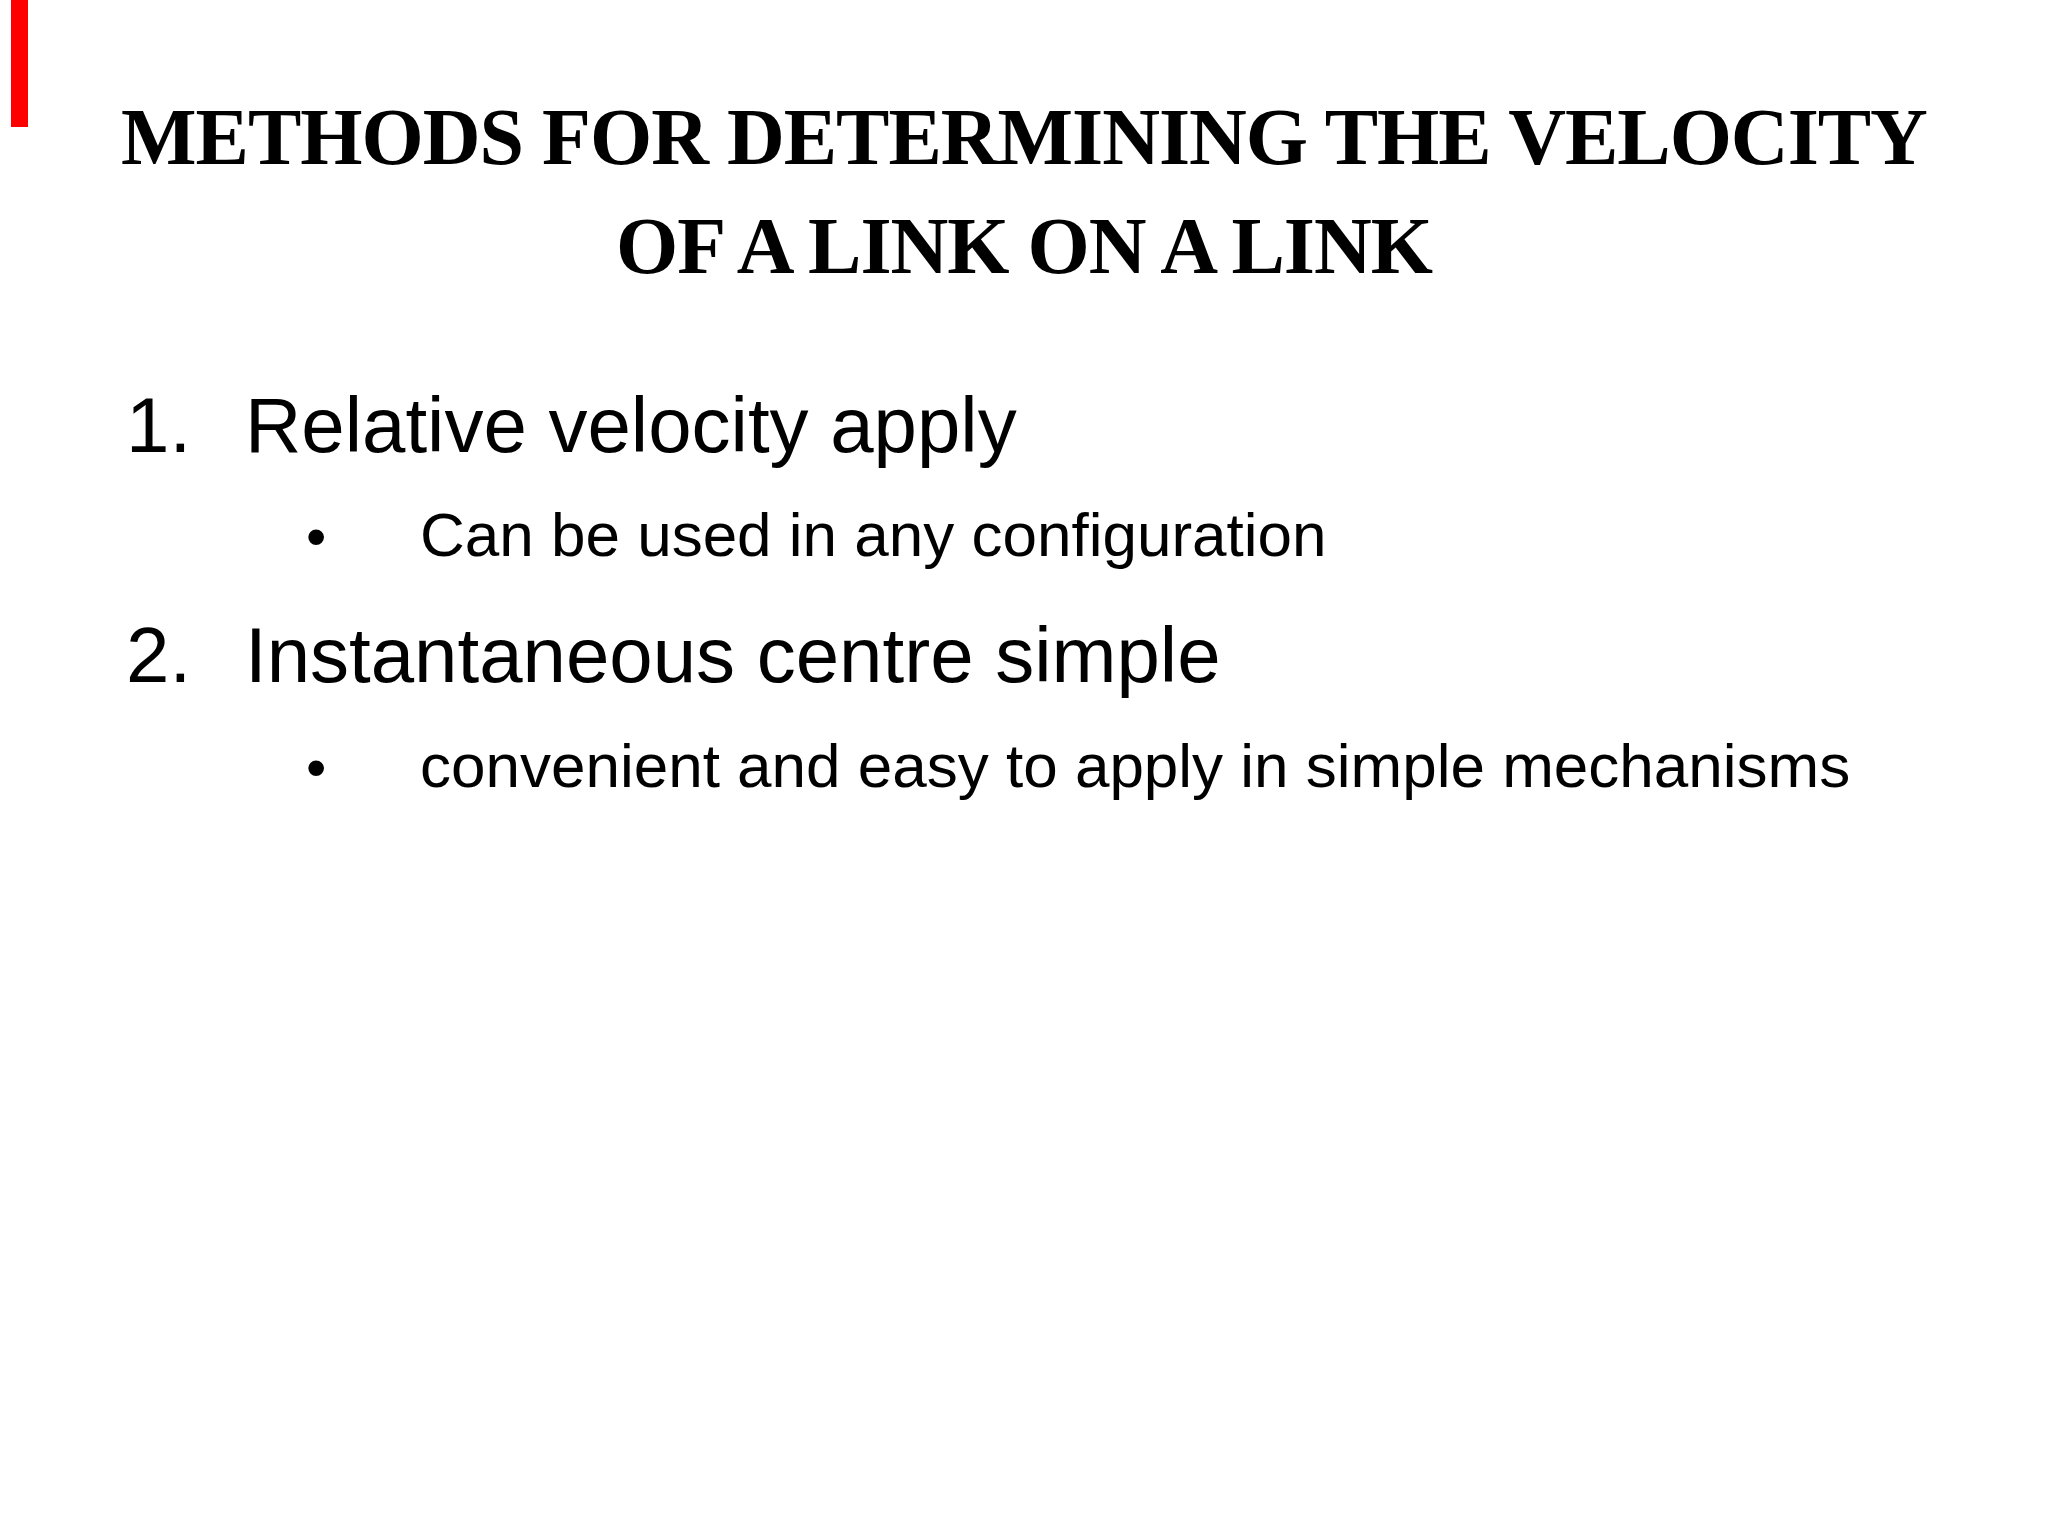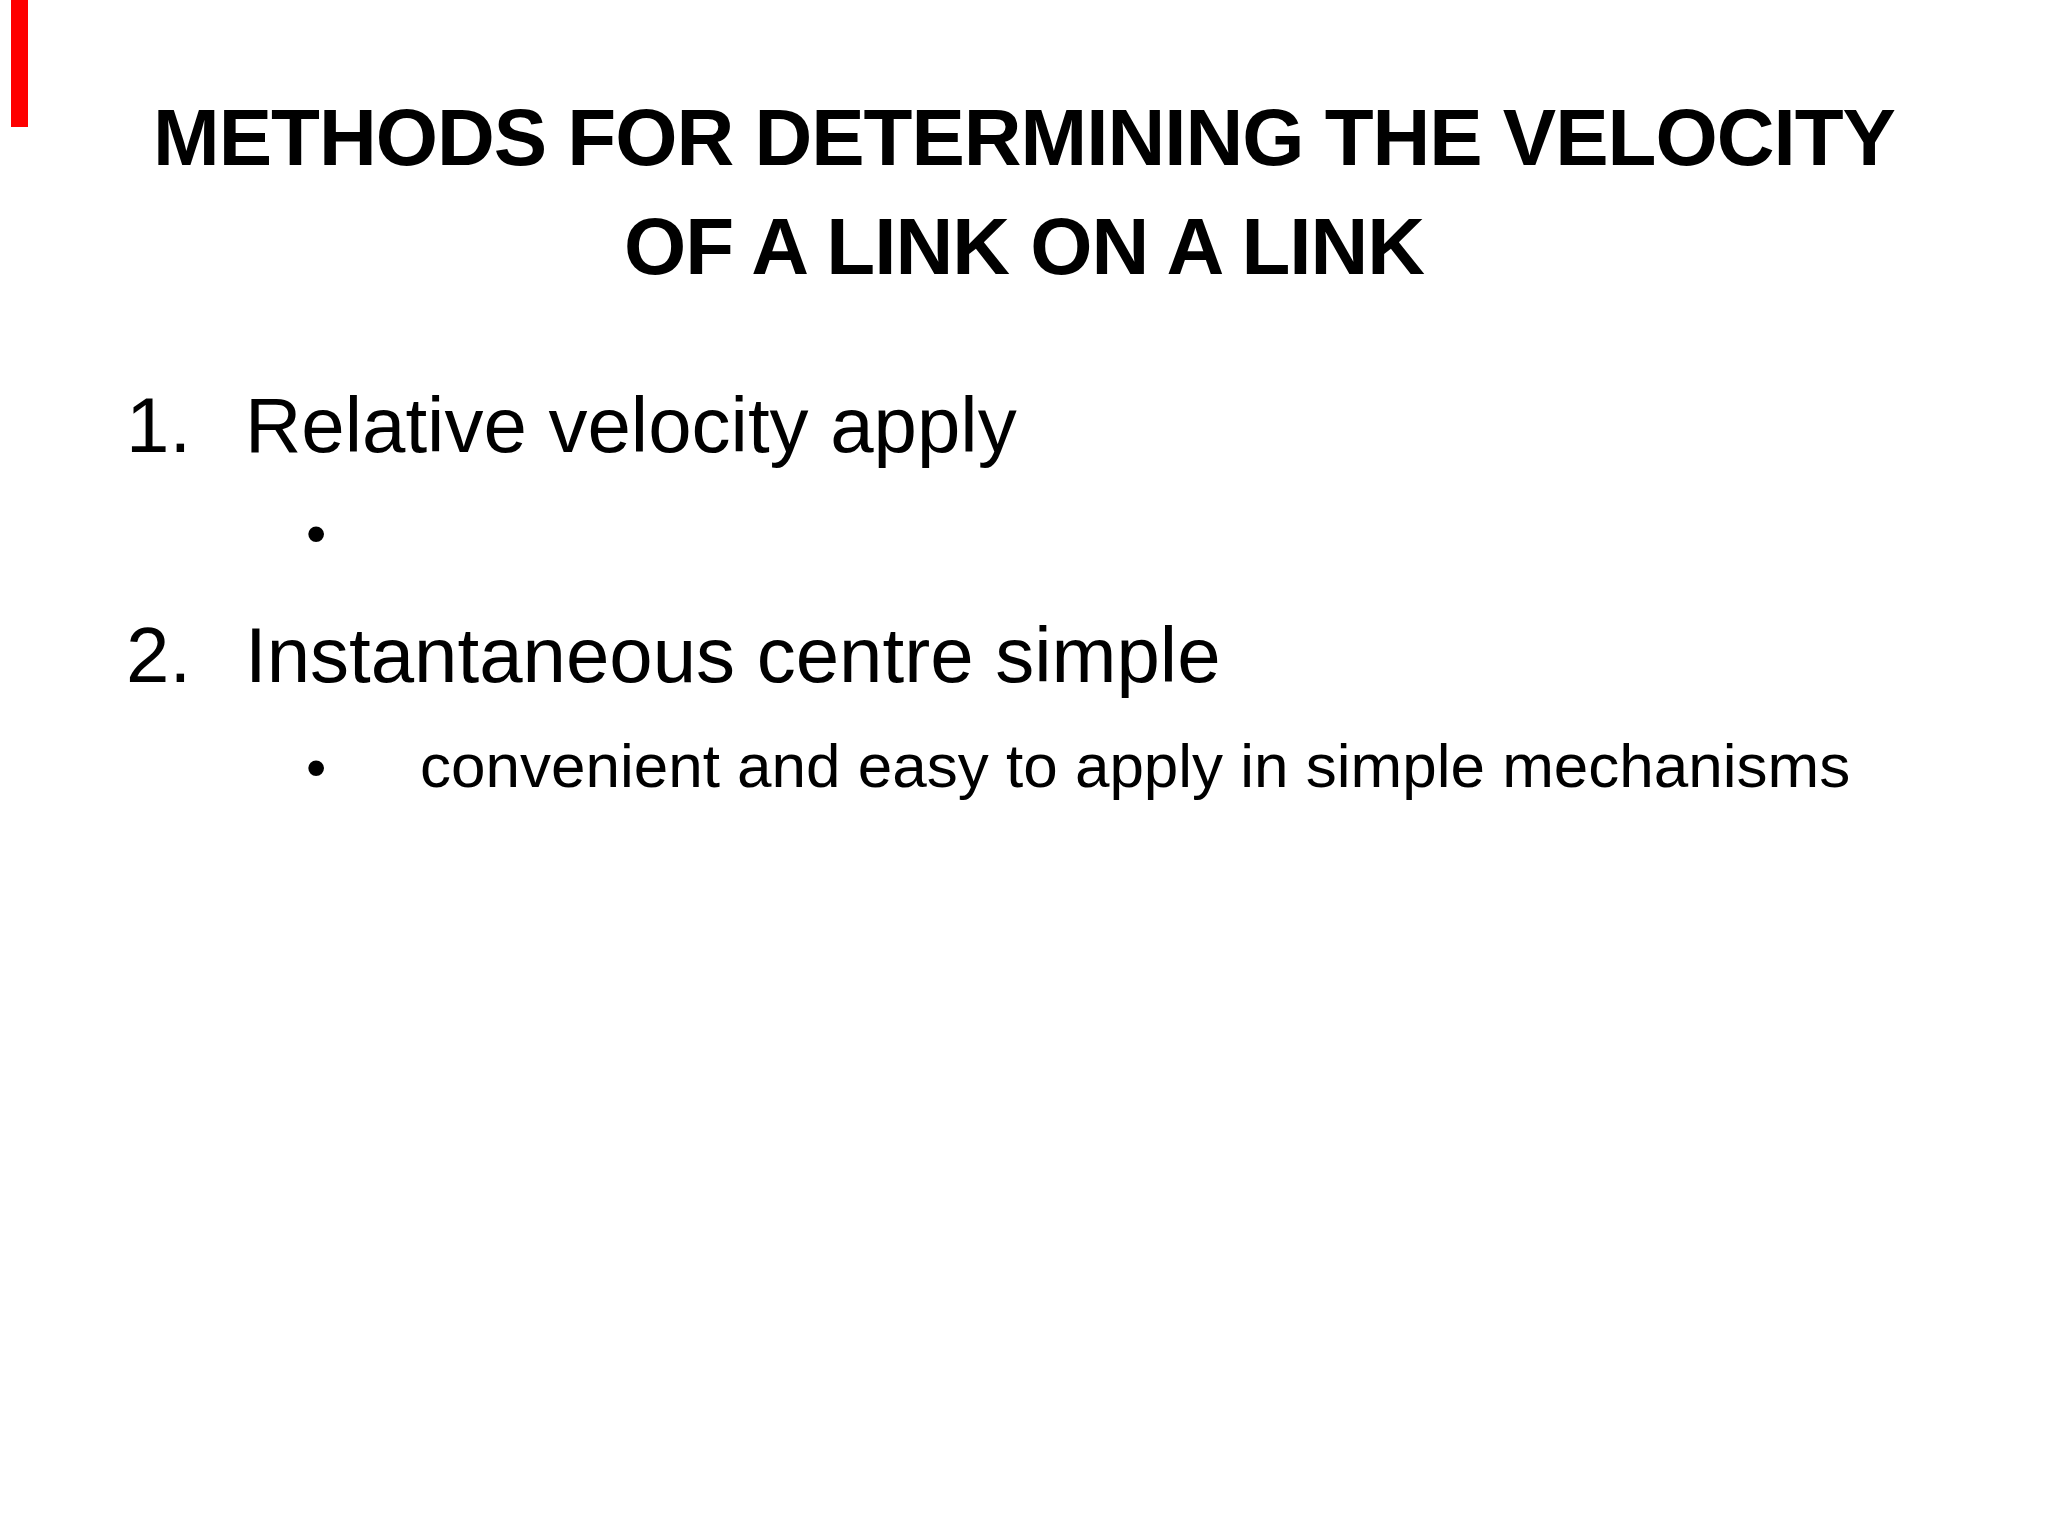--- a/index.html
+++ b/index.html
@@ -29,20 +29,21 @@
     top: 83px;
     left: 40px;
     right: 40px;
     text-align: center;
     font-weight: 700;
     font-size: 80px;
     line-height: 109px;
     letter-spacing: -1px;
     color: #000000;
     white-space: nowrap;
+    font-family: Liberation Serif, serif;
   }
   .list-item {
     position: absolute;
     left: 126px;
     display: flex;
     align-items: baseline;
     font-size: 78px;
     line-height: 1;
     font-weight: 400;
     color: #000000;
@@ -87,20 +88,21 @@
     <div>OF A LINK ON A LINK</div>
   </div>
 
   <div class="list-item pos-item-1">
     <span class="num">1.</span>
     <span class="item-text">Relative velocity apply</span>
   </div>
 
   <div class="sub-item pos-sub-1">
     <span class="bullet">•</span>
+    <span class="sub-text">Can be used in any configuration</span>
   </div>
 
   <div class="list-item pos-item-2">
     <span class="num">2.</span>
     <span class="item-text">Instantaneous centre simple</span>
   </div>
 
   <div class="sub-item pos-sub-2">
     <span class="bullet">•</span>
     <span class="sub-text">convenient and easy to apply in simple mechanisms</span>

